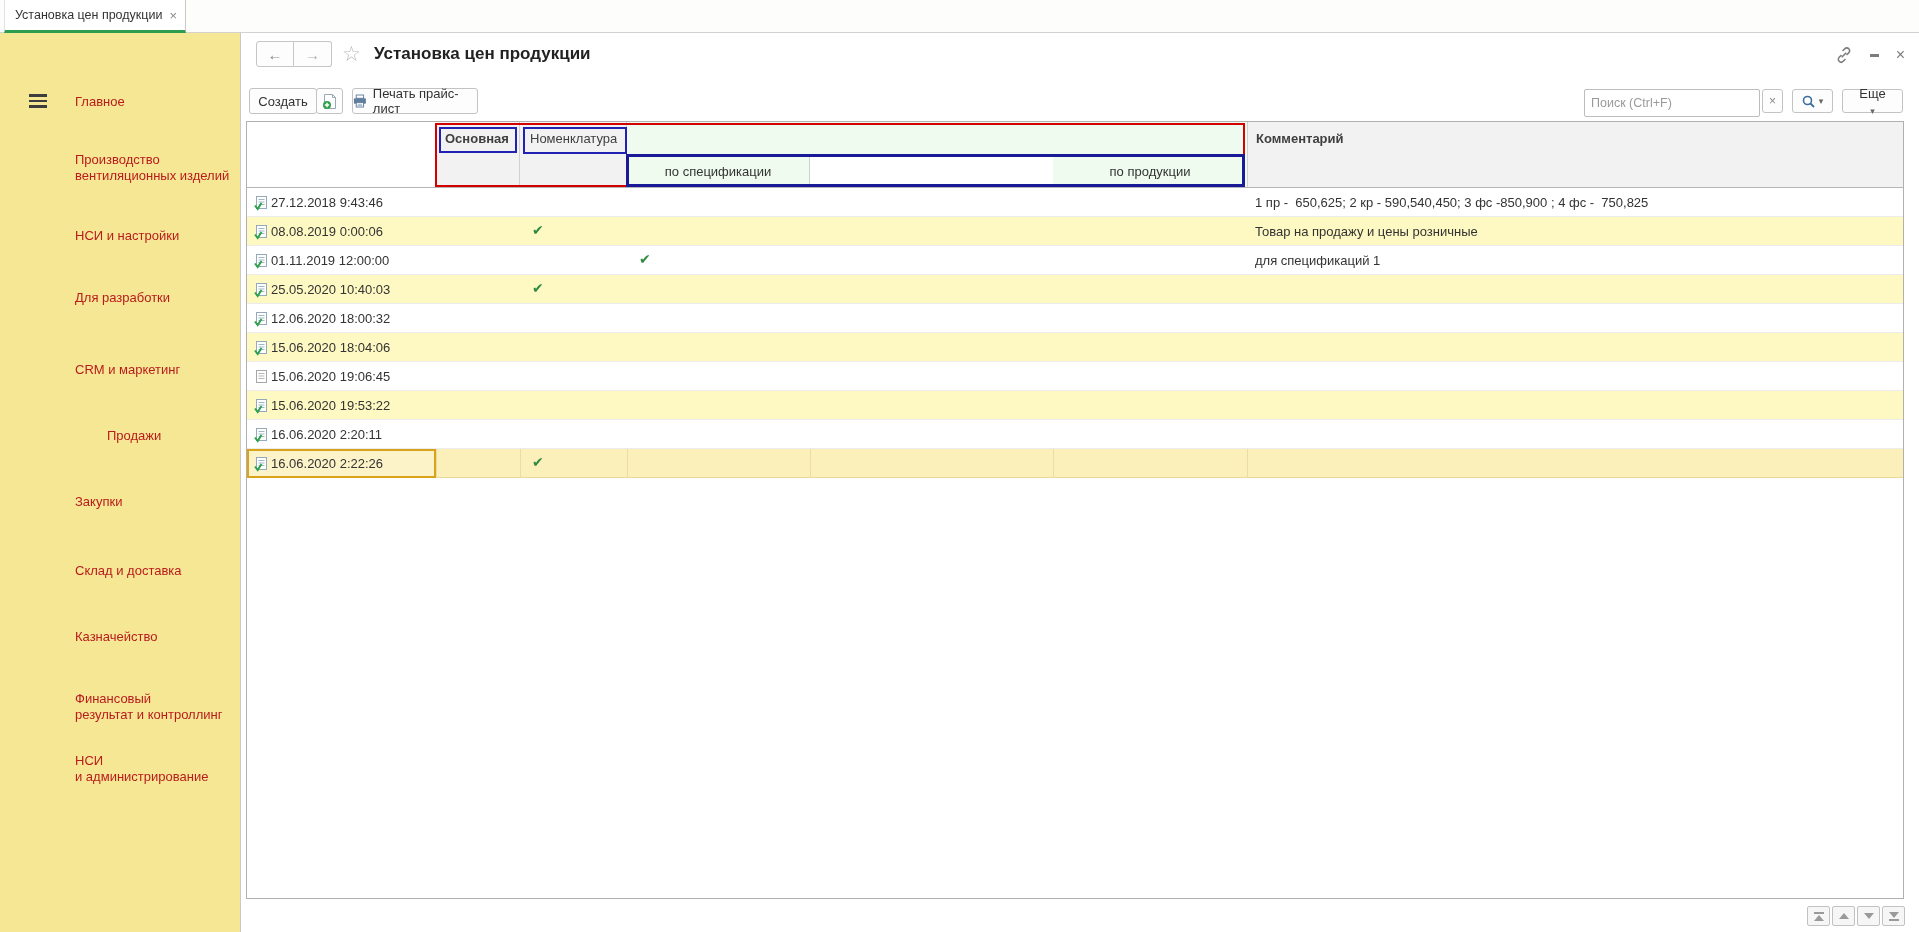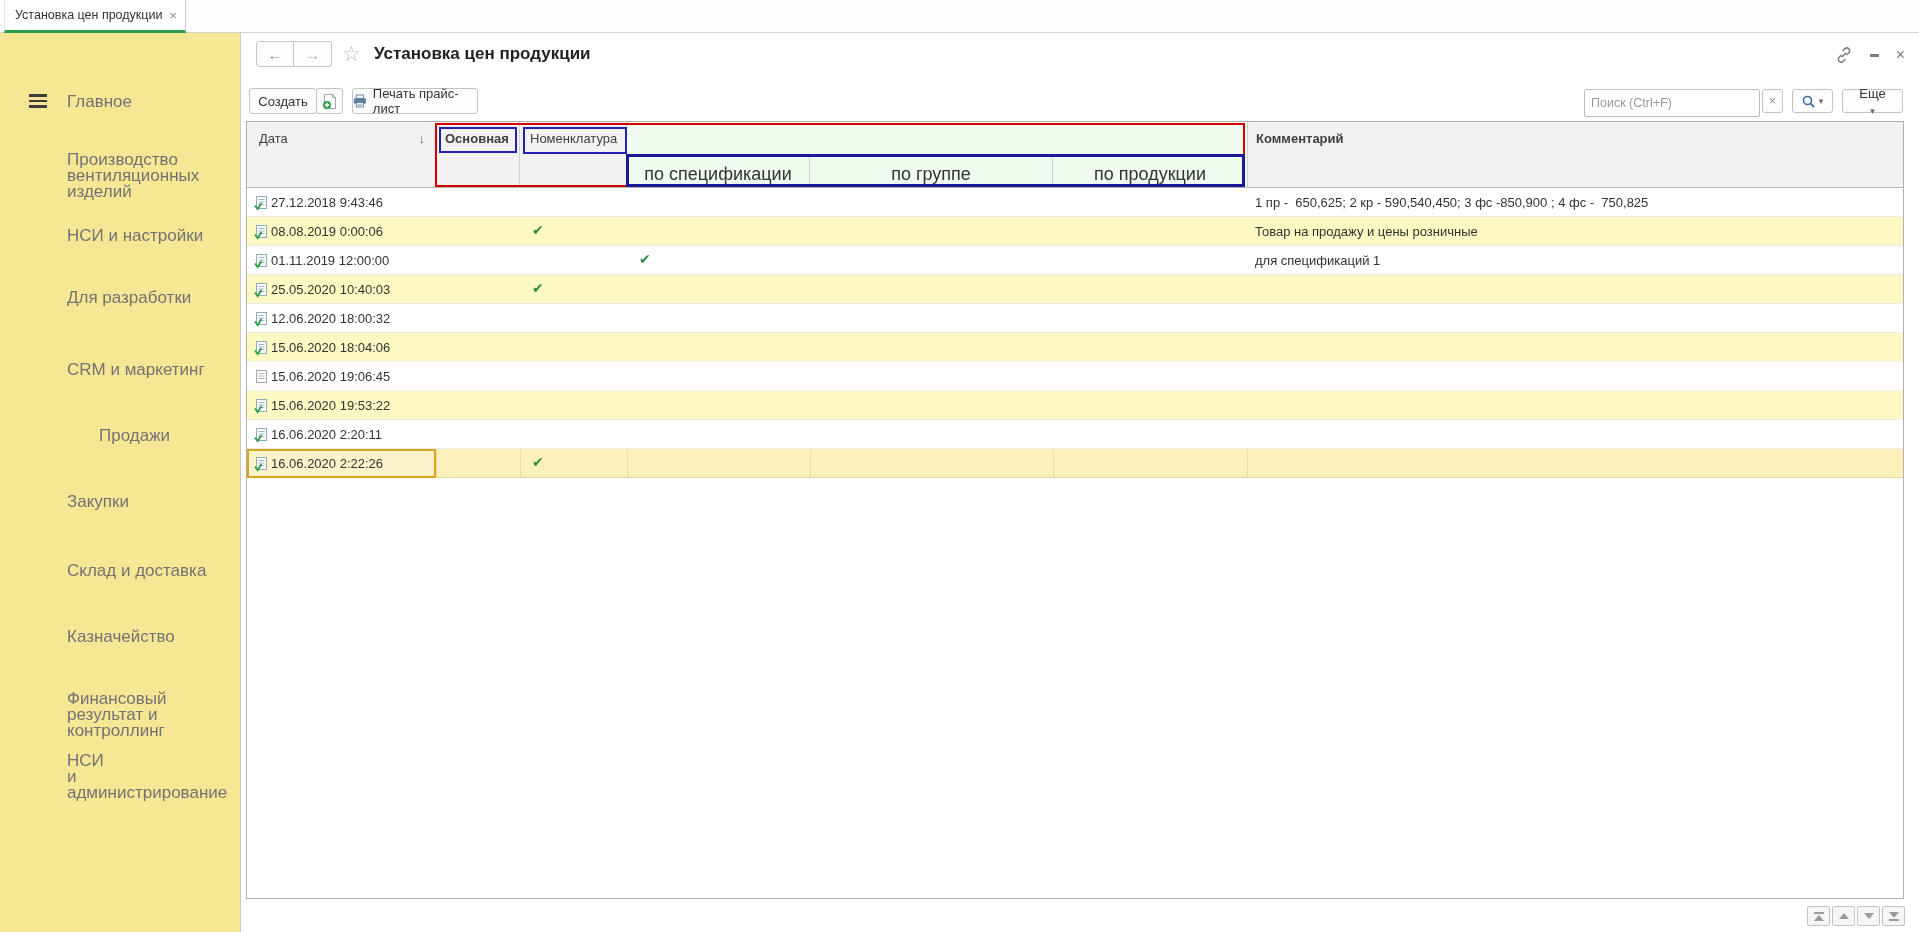--- a/index.html
+++ b/index.html
@@ -14,21 +14,21 @@
     border-bottom:3px solid #2e9e4e; display:flex; align-items:center;
     padding:0 8px 0 10px; cursor:pointer; }
   .tab-title { font-size:12.5px; color:#333; flex:1; white-space:nowrap; overflow:hidden; }
   .tab-close { font-size:13px; color:#8a8a8a; margin-left:6px; cursor:pointer; }
 
   
   .sidebar { position:absolute; left:0; top:33px; width:240px; height:899px;
     background:#f6e795; }
   .hamburger { position:absolute; left:29px; top:61px; width:18px; height:14px; cursor:pointer; }
   .hamburger i { display:block; height:2.5px; background:#3d3d3d; margin-bottom:3px; }
-  .sb-item { position:absolute; left:67px; width:162px; font-size:17px; color:#737373;
+  .sb-item { position:absolute; left:75px; width:162px; font-size:13px; color:#b91c1c;
     line-height:16px; white-space:pre-line; cursor:pointer; }
 
   
   .main { position:absolute; left:240px; top:33px; width:1679px; height:899px;
     background:#fff; border-left:1px solid #c9c9c9; }
 
   .navgroup { position:absolute; left:15px; top:8px; display:flex; }
   .nav-btn { width:38px; height:26px; background:#fdfdfd; border:1px solid #c6c6c6;
     display:flex; align-items:center; justify-content:center; font-size:15px; cursor:pointer; }
   .nav-btn.back { border-radius:3px 0 0 3px; color:#8b8b8b; }
@@ -58,21 +58,21 @@
   .caret { font-size:9px; color:#666; }
 
   
   .table { position:absolute; left:5px; top:88px; width:1658px; height:778px;
     border:1px solid #b0b0b0; background:#fff; }
   .th { position:absolute; background:#f2f2f2; font-size:13px; color:#3f3f3f; }
   .th-border-r { border-right:1px solid #d0d0d0; }
   .green { background:#eefbee; }
   .hdr-label { position:absolute; top:9px; }
   .sort-arrow { position:absolute; right:10px; top:9px; color:#666; font-size:13px; }
-  .sub-label { width:100%; text-align:center; position:absolute; top:8px; font-size:18px; color:#333; }
+  .sub-label { width:100%; text-align:center; position:absolute; top:8px; font-size:13px; color:#333; }
   .hdr-bottom { position:absolute; left:0; top:65px; width:100%; height:1px; background:#b5b5b5; }
 
   
   .anno { position:absolute; pointer-events:none; }
   .anno-red  { border:2px solid #d40000; }
   .anno-blue { border:2px solid #2121b4; }
   .anno-navy { border:3px solid #1a1a96; }
 
   
   .row { position:absolute; left:0; width:1656px; height:29px; border-bottom:1px solid #ececec;
@@ -188,36 +188,29 @@
     </svg>
     <span class="caret">▾</span>
   </div>
   <div class="btn btn-more">
     <span>Еще</span>
     <span class="caret">▾</span>
   </div>
 
   <div class="table">
 
-    <div class="th th-border-r" style="left:0;top:0;width:189px;height:66px;">
-      <span class="hdr-label" style="left:12px;">Дата</span>
-      <span class="sort-arrow">↓</span>
-    </div>
     <div class="th th-border-r" style="left:189px;top:0;width:84px;height:66px;">
       <span class="hdr-label" style="left:9px;font-weight:bold;">Основная</span>
     </div>
     <div class="th th-border-r" style="left:273px;top:0;width:107px;height:66px;">
       <span class="hdr-label" style="left:10px;">Номенклатура</span>
     </div>
     <div class="th green" style="left:380px;top:0;width:620px;height:34px;"></div>
     <div class="th green th-border-r" style="left:380px;top:34px;width:183px;height:32px;">
       <span class="sub-label">по спецификации</span>
-    </div>
-    <div class="th green th-border-r" style="left:563px;top:34px;width:243px;height:32px;">
-      <span class="sub-label">по группе</span>
     </div>
     <div class="th green" style="left:806px;top:34px;width:194px;height:32px;">
       <span class="sub-label">по продукции</span>
     </div>
     <div class="th" style="left:1000px;top:0;width:656px;height:66px;border-left:1px solid #d0d0d0;">
       <span class="hdr-label" style="left:8px;font-weight:bold;">Комментарий</span>
     </div>
     <div class="hdr-bottom"></div>
 
     <div class="anno anno-red" style="left:188px;top:1px;width:810px;height:64px;"></div>

